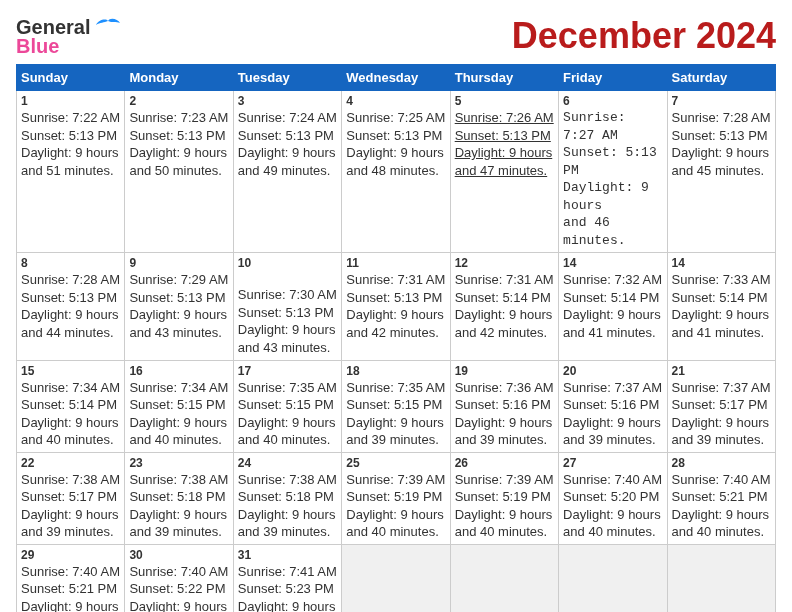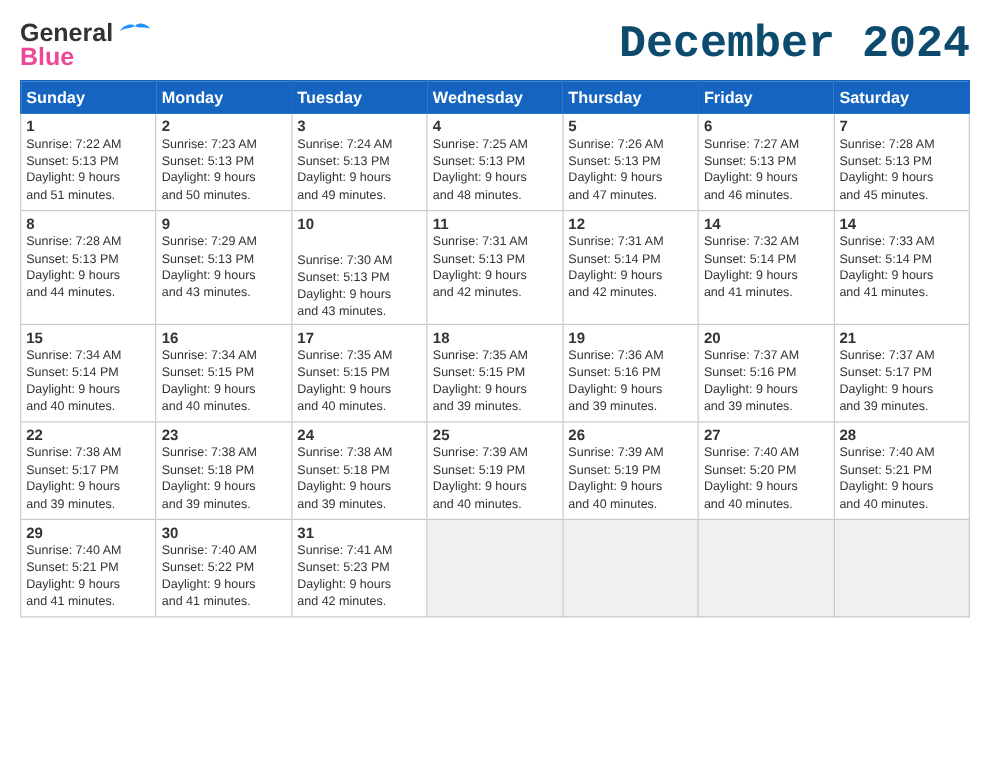--- a/index.html
+++ b/index.html
@@ -29,23 +29,22 @@
       display: flex;
       align-items: center;
       gap: 2px;
     }
     .title-block {
       text-align: right;
     }
     .month-title {
       font-size: 36px;
       font-weight: bold;
-      color: #0c4a6e;
+      color: #b91c1c;
       line-height: 1.1;
-      font-family: Liberation Mono, monospace;
     }
     .location {
       font-size: 15px;
       color: #333;
       margin-top: 2px;
     }
     .calendar {
       width: 100%;
       border-collapse: collapse;
       margin-top: 6px;
@@ -72,21 +71,21 @@
     .calendar td.empty {
       background: #f0f0f0;
     }
     .day-num {
       font-size: 12px;
       font-weight: bold;
       display: block;
       margin-bottom: 1px;
     }
     .day-info {
-      font-size: 10px;
+      font-size: 13px;
       line-height: 1.35;
       color: #333;
     }
   </style>
 </head>
 <body>
 
 <div class="container">
   <div class="header-row">
     <div class="logo">
@@ -143,28 +142,28 @@
           </td>
           <td>
             <span class="day-num">4</span>
             <div class="day-info" style="white-space: pre-line;">Sunrise: 7:25 AM
 Sunset: 5:13 PM
 Daylight: 9 hours
 and 48 minutes.</div>
           </td>
           <td>
             <span class="day-num">5</span>
-            <div class="day-info" style="white-space: pre-line;">Sunrise: 7:26 AM
+            <div class="day-info" style="white-space: pre-line; text-decoration: underline;">Sunrise: 7:26 AM
 Sunset: 5:13 PM
 Daylight: 9 hours
 and 47 minutes.</div>
           </td>
           <td>
             <span class="day-num">6</span>
-            <div class="day-info" style="white-space: pre-line;">Sunrise: 7:27 AM
+            <div class="day-info" style="white-space: pre-line; font-family: Liberation Mono, monospace;">Sunrise: 7:27 AM
 Sunset: 5:13 PM
 Daylight: 9 hours
 and 46 minutes.</div>
           </td>
           <td>
             <span class="day-num">7</span>
             <div class="day-info" style="white-space: pre-line;">Sunrise: 7:28 AM
 Sunset: 5:13 PM
 Daylight: 9 hours
 and 45 minutes.</div>

